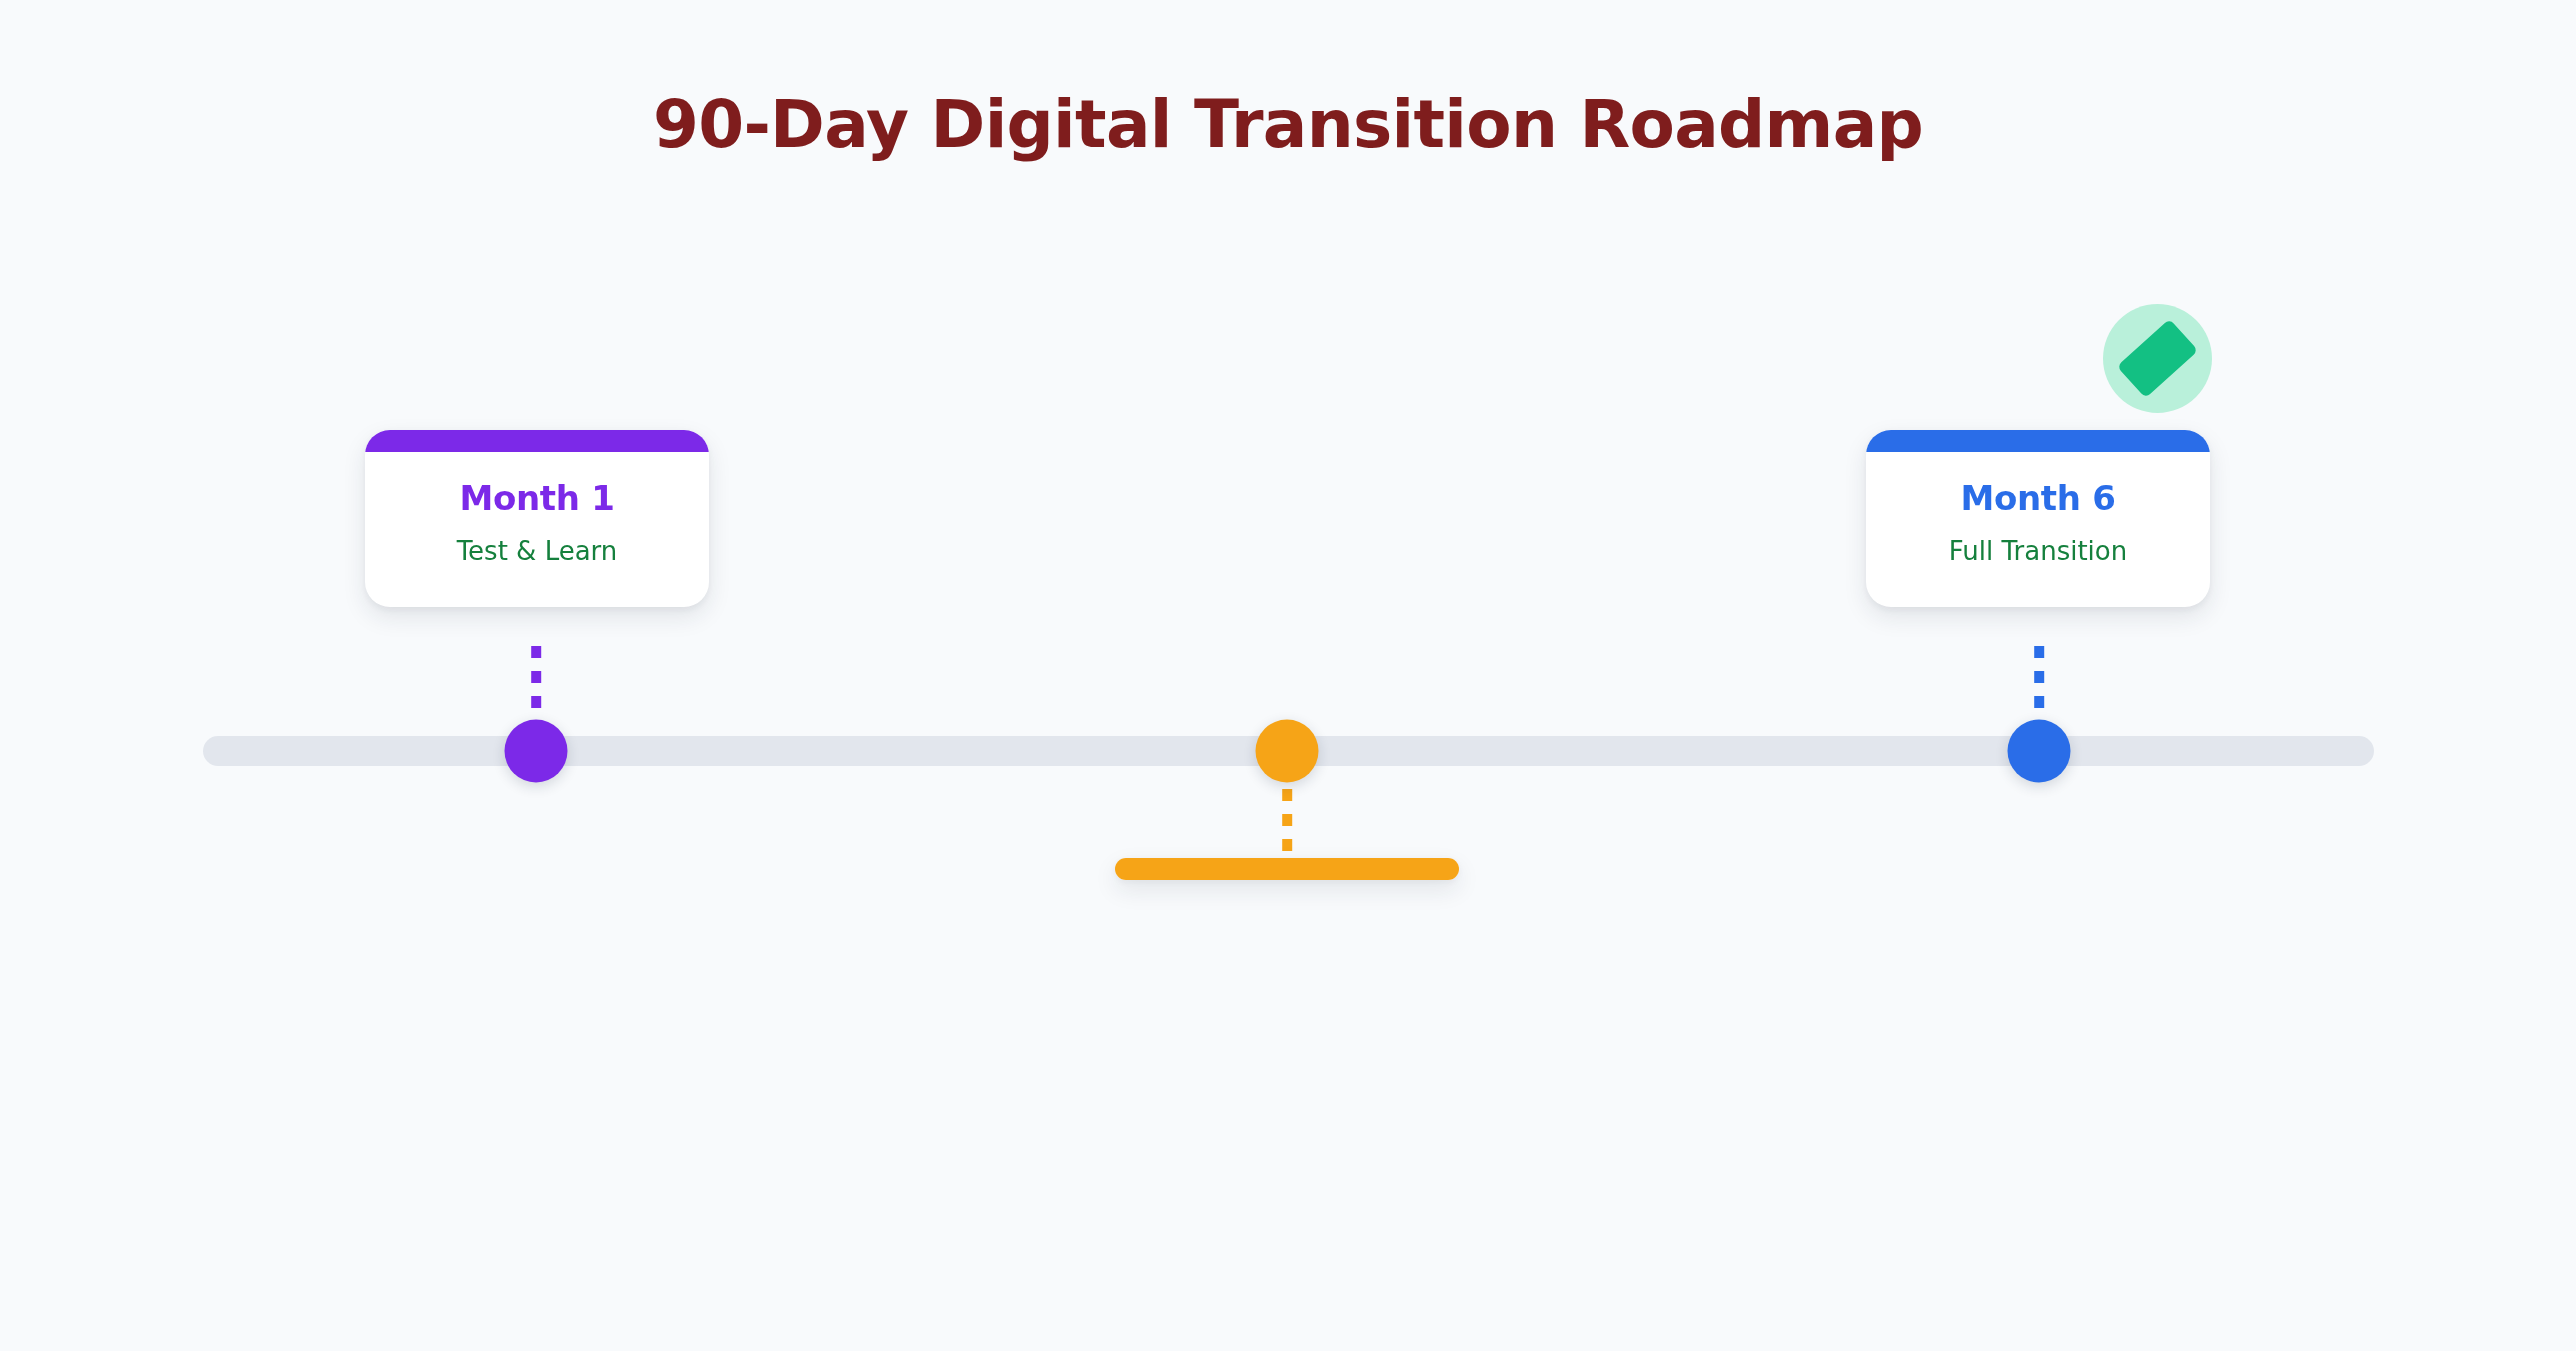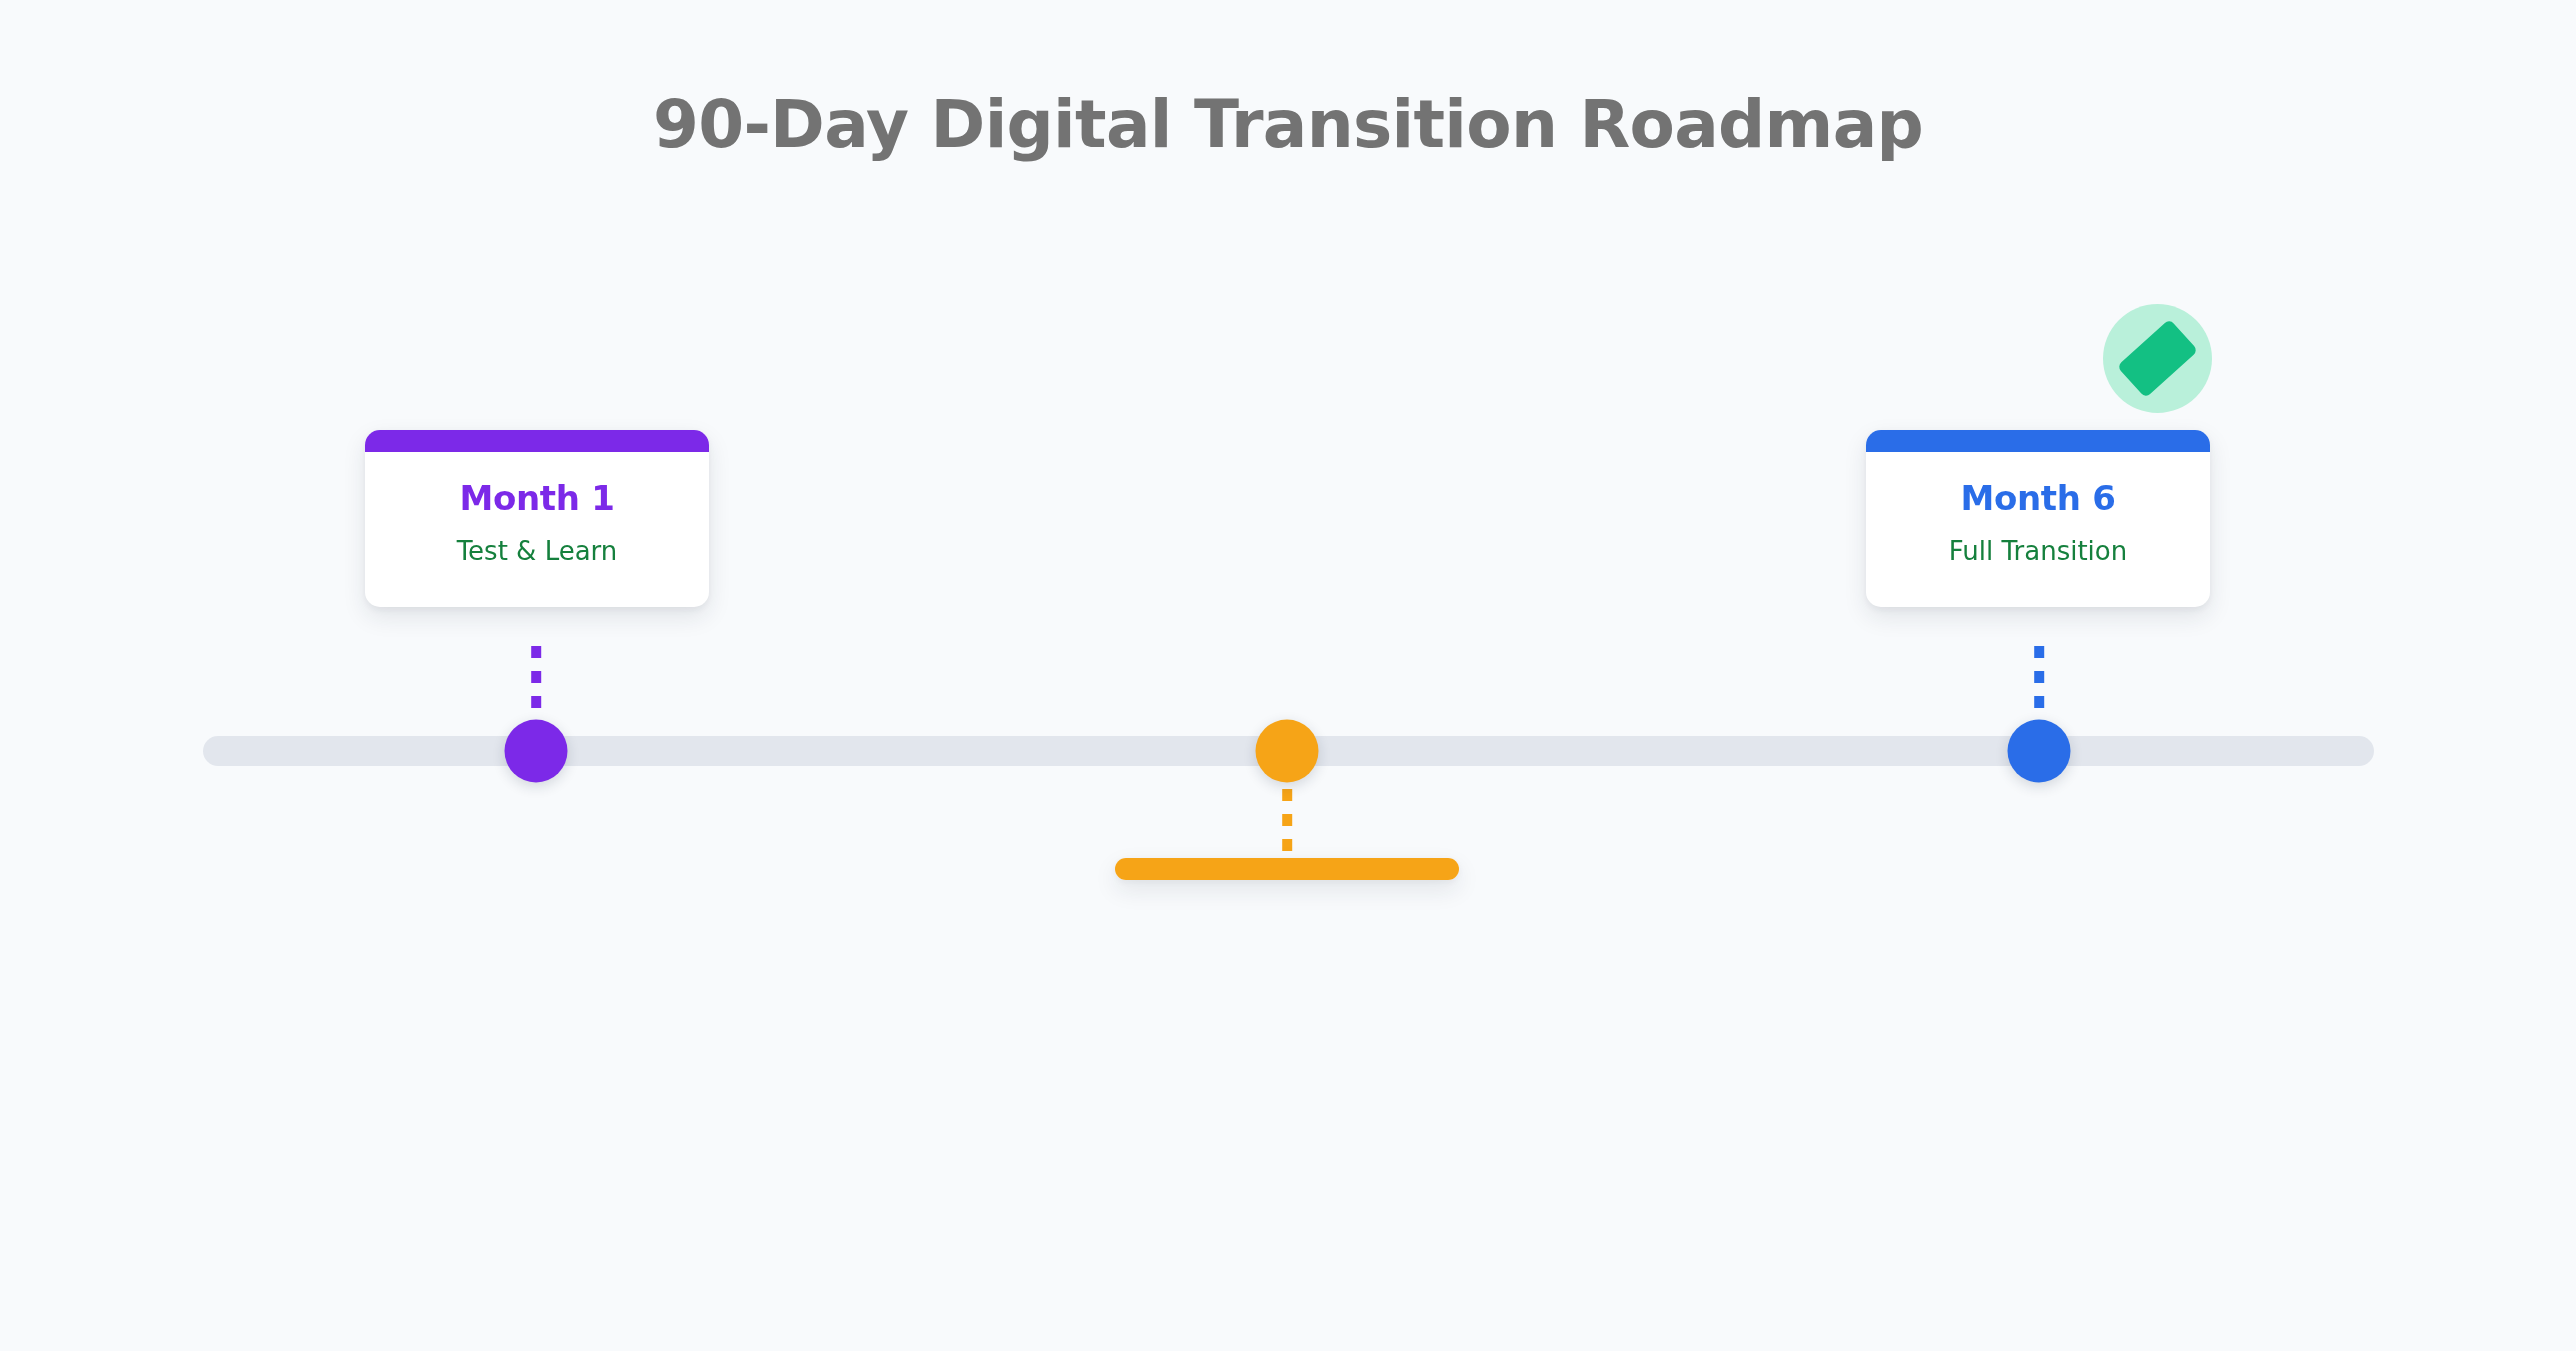--- a/index.html
+++ b/index.html
@@ -23,21 +23,21 @@
   
   .page-title {
     position: absolute;
     top: 88px;
     left: 0;
     width: 2576px;
     text-align: center;
     font-size: 66px;
     font-weight: 700;
     letter-spacing: -0.7px;
-    color: #737373;
+    color: #7f1d1d;
     line-height: 1.12;
     white-space: nowrap;
   }
 
   
   .timeline-axis {
     position: absolute;
     left: 203px;
     top: 736px;
     width: 2171px;
@@ -66,21 +66,21 @@
     width: 9.6px;
     height: 12.4px;
     margin-bottom: 12.4px;
   }
 
   
   .milestone-card {
     position: absolute;
     width: 344px;
     background: #FFFFFF;
-    border-radius: 15px;
+    border-radius: 25px;
     box-shadow: 0 9.6px 23.4px rgba(30, 41, 59, 0.10),
                 0 2.1px 6.9px rgba(30, 41, 59, 0.05);
     overflow: hidden;
     box-sizing: border-box;
   }
   .card-accent {
     height: 22px;
     width: 100%;
   }
   .card-body {

